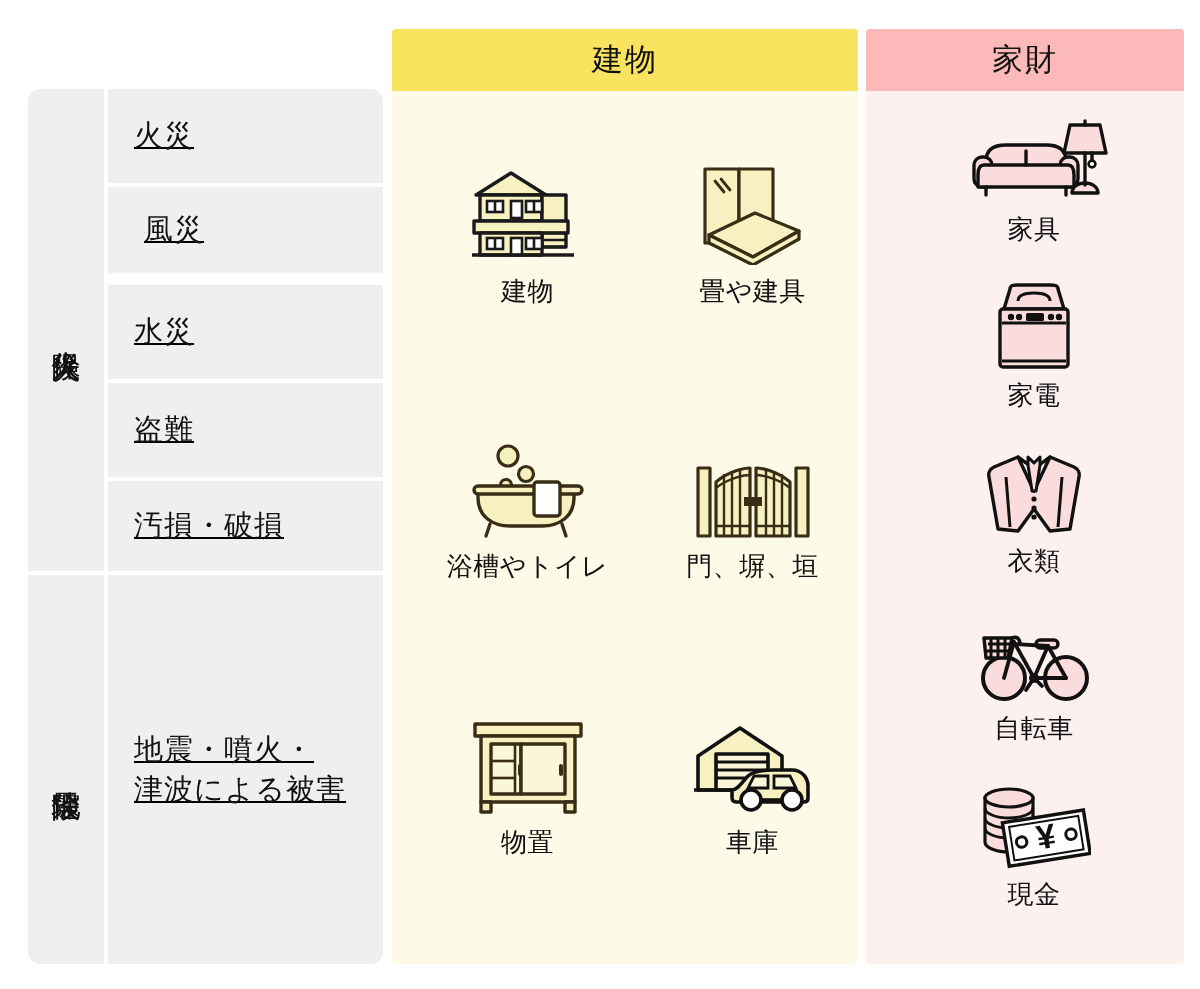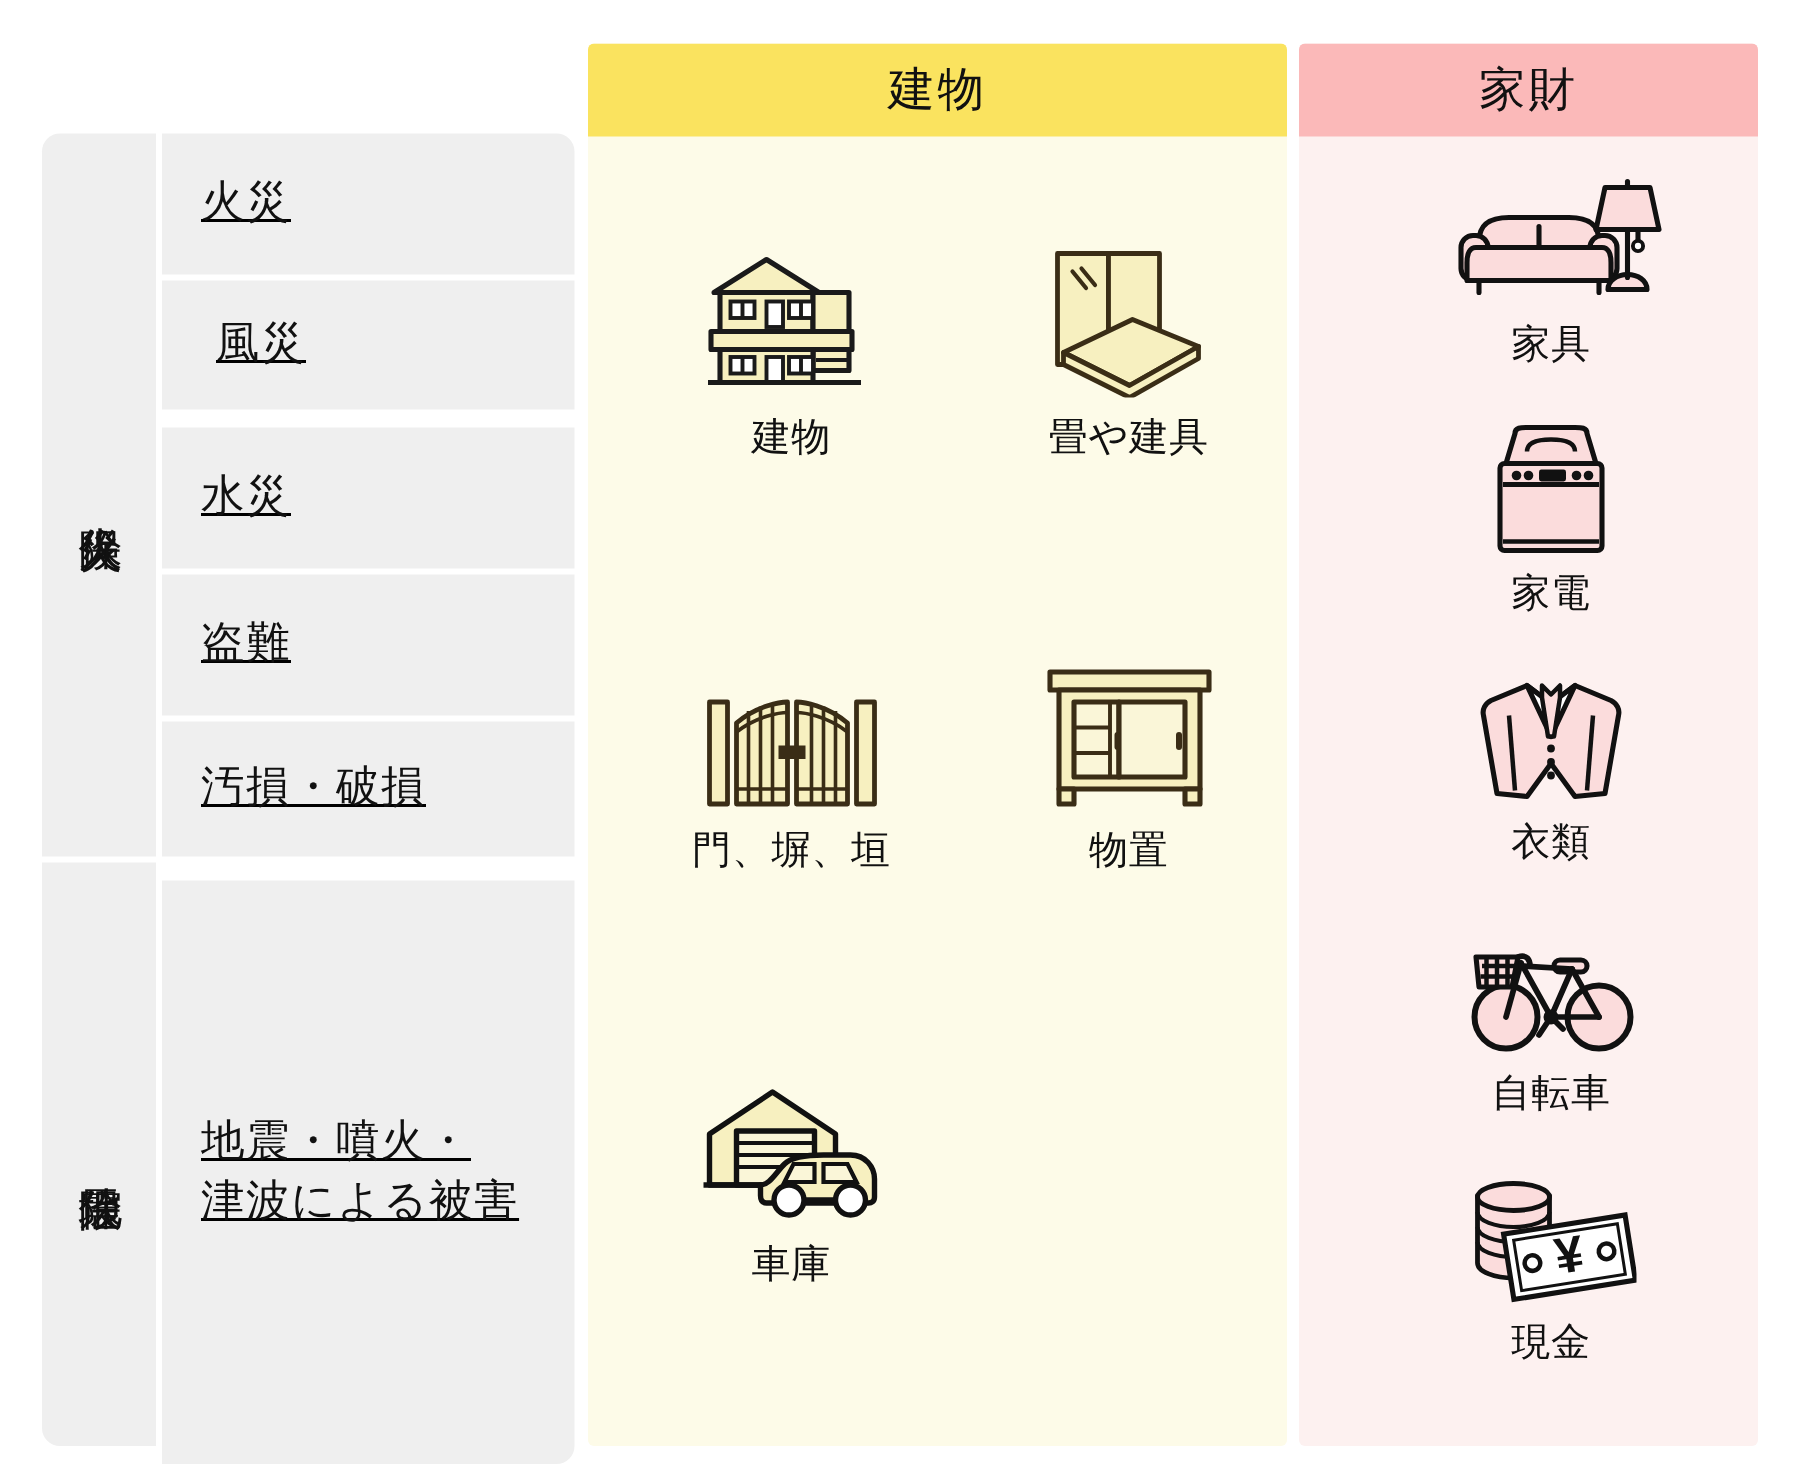--- a/index.html
+++ b/index.html
@@ -35,21 +35,21 @@
     position:absolute;left:0;width:275px;
     background:#efefef;
     display:flex;align-items:center;
     padding-left:26px;box-sizing:border-box;text-decoration:underline;
   }
   .sub-cell .stxt{font-size:29px;color:#111;line-height:1.35;letter-spacing:1px;}
 
   
   .panel{position:absolute;border-radius:4px;overflow:hidden;}
   #panel-building{left:392px;top:29px;width:466px;height:935px;background:#fdfbe8;}
-  #panel-contents{left:866px;top:29px;width:306px;height:935px;background:#fdf1f0;}
+  #panel-contents{left:866px;top:29px;width:306px;height:935px;background:#fdf1f0;padding-left:12px;}
 
   .panel-head{
     position:absolute;left:0;top:0;width:100%;height:62px;
     display:flex;align-items:center;justify-content:center;
     font-size:31px;color:#111;letter-spacing:2px;
   }
   #head-building{background:#fae35f;}
   #head-contents{background:#fbb9b9;}
 
   
@@ -99,21 +99,21 @@
       </div>
       <div class="sub-cell" style="top:196px;height:94px;">
         <span class="stxt">水災</span>
       </div>
       <div class="sub-cell" style="top:294px;height:94px;">
         <span class="stxt">盗難</span>
       </div>
       <div class="sub-cell" style="top:392px;height:90px;">
         <span class="stxt">汚損・破損</span>
       </div>
-      <div class="sub-cell" style="top:486px;height:389px;border-radius:0 0 12px 0;margin-top:12px;">
+      <div class="sub-cell" style="top:486px;height:389px;border-radius:0 0 12px 0;">
         <span class="stxt" id="peril-quake-text">地震・噴火・<br>津波による被害</span>
       </div>
     </div>
   </div>
 
   <div class="panel" id="panel-building">
     <div class="panel-head" id="head-building">
       <span>建物</span>
     </div>
 
@@ -163,20 +163,41 @@
             </g>
             <g stroke="#3a2d16" stroke-width="2.8" fill="none" stroke-linecap="round">
               <line x1="22" y1="16" x2="31" y2="27"></line>
               <line x1="28" y1="14" x2="37" y2="25"></line>
             </g>
           </svg>
         </div>
         <div class="icon-label">畳や建具</div>
       </div>
 
+      <div class="icon-cell">
+        <div class="icon-art">
+          <svg width="128" height="98" viewBox="0 0 128 98">
+            <g fill="#f7f0c0" stroke="#3a2d16" stroke-width="3.2">
+              <circle cx="44" cy="14" r="10"></circle>
+              <circle cx="62" cy="32" r="7.5"></circle>
+              <circle cx="42" cy="43" r="5.5"></circle>
+            </g>
+            <g fill="#f7f0c0" stroke="#3a2d16" stroke-width="3.4" stroke-linejoin="round">
+              <path d="M14 50 H110 V56 C110 74 96 84 78 84 H46 C28 84 14 74 14 56 Z"></path>
+              <rect x="10" y="44" width="108" height="8" rx="4"></rect>
+              <rect x="70" y="40" width="26" height="34" rx="3" fill="#fff"></rect>
+            </g>
+            <g stroke="#3a2d16" stroke-width="3.4" stroke-linecap="round">
+              <line x1="26" y1="82" x2="22" y2="94"></line>
+              <line x1="98" y1="82" x2="102" y2="94"></line>
+            </g>
+          </svg>
+        </div>
+        <div class="icon-label">浴槽やトイレ</div>
+      </div>
 
       <div class="icon-cell">
         <div class="icon-art">
           <svg width="118" height="76" viewBox="0 0 118 76">
             <g fill="#f7f0c0" stroke="#3a2d16" stroke-width="3.2" stroke-linejoin="round">
               <rect x="4" y="4" width="12" height="68"></rect>
               <rect x="102" y="4" width="12" height="68"></rect>
               <path d="M22 18 C36 6 52 4 56 4 L56 72 L22 72 Z"></path>
               <path d="M96 18 C82 6 66 4 62 4 L62 72 L96 72 Z"></path>
             </g>

